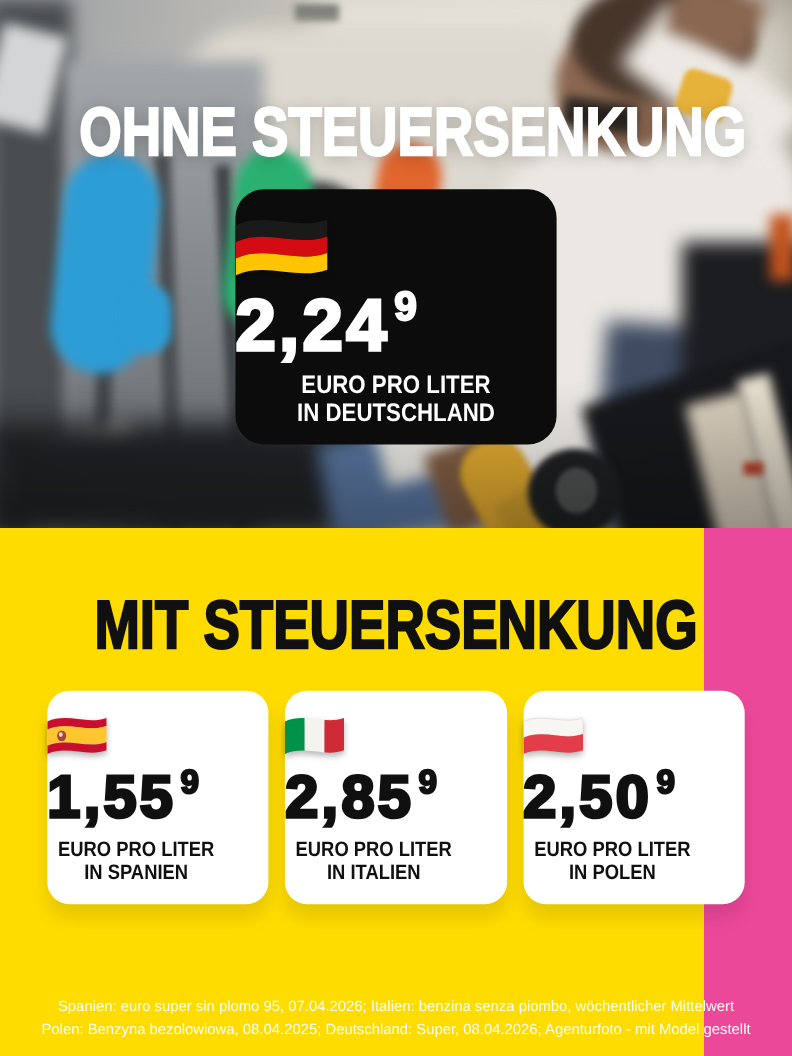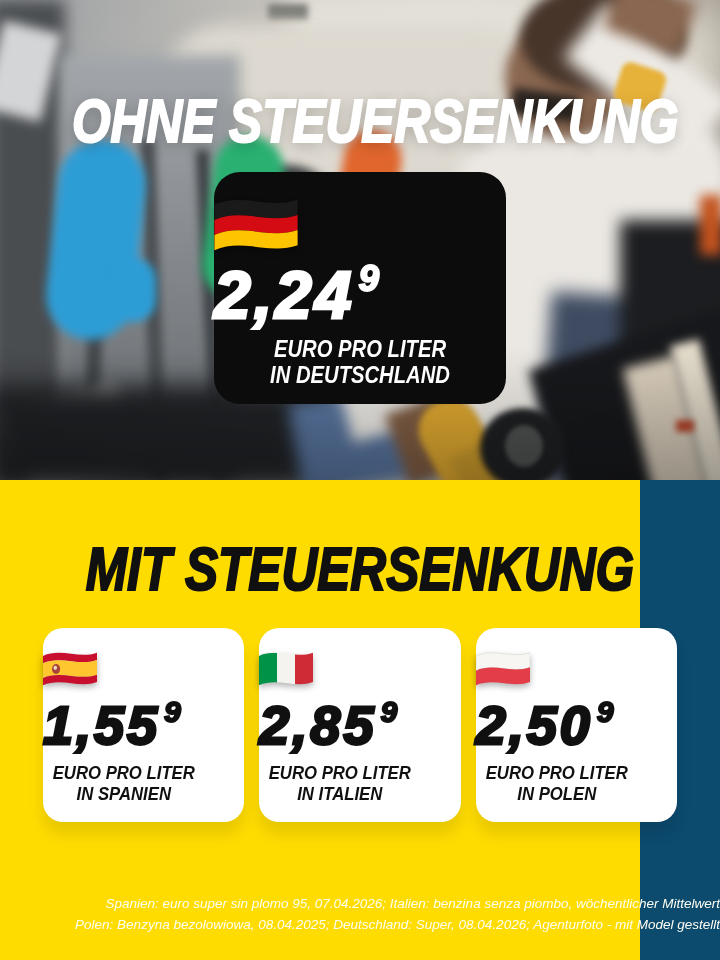--- a/index.html
+++ b/index.html
@@ -1,18 +1,18 @@
 <!DOCTYPE html>
 <html><head>
 <meta charset="utf-8">
 <style>
   html,body{margin:0;padding:0;background:#222;}
   .poster{
     position:relative;width:720px;height:960px;overflow:hidden;
-    font-family:"Liberation Sans",sans-serif;background:#0c4a6e;font-style:italic;
+    font-family:"Liberation Sans",sans-serif;background:#ec4899;
   }
   
   .photo{
     position:absolute;left:0;top:0;width:720px;height:480px;overflow:hidden;
     background:linear-gradient(100deg,#999da1 0%,#c9c5bd 38%,#d8d2c6 58%,#a39c91 80%,#8d867c 100%);
   }
   .ph{position:absolute;}
   .photo::after{
     content:"";position:absolute;inset:0;
     background:radial-gradient(120% 95% at 50% 35%,rgba(0,0,0,0) 55%,rgba(0,0,0,0.20)),
@@ -65,21 +65,21 @@
   .price-card{
     flex:1;height:194px;background:#ffffff;border-radius:20px;
     box-shadow:0 12px 16px rgba(0,0,0,0.10);
     display:flex;flex-direction:column;align-items:flex-start;color:#101010;
   }
   .price-card .flag{margin-top:22px;}
   .price-card .price{font-size:54px;margin-top:10px;color:#101010;}
   .price-card .unit{font-size:19px;margin-top:10px;}
   
   .footer{
-    position:absolute;left:0;top:414px;width:720px;text-align:right;
+    position:absolute;left:0;top:425px;width:720px;text-align:center;
     color:#fffef4;font-size:13.5px;line-height:1.55;
   }
 </style>
 </head>
 <body>
 
 <div class="poster">
 
   <div class="photo">
     <div class="ph" style="left:400px;top:0;width:330px;height:180px;background:#dad5ca;filter:blur(26px);"></div>

